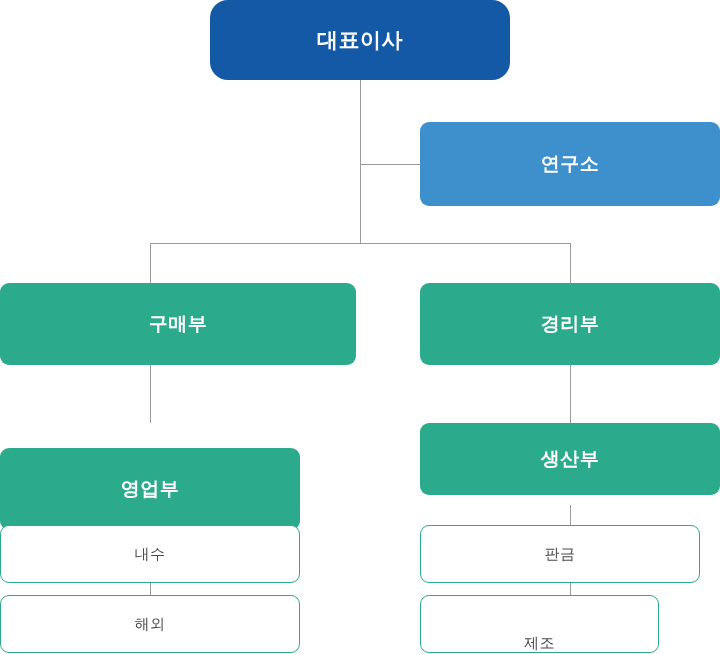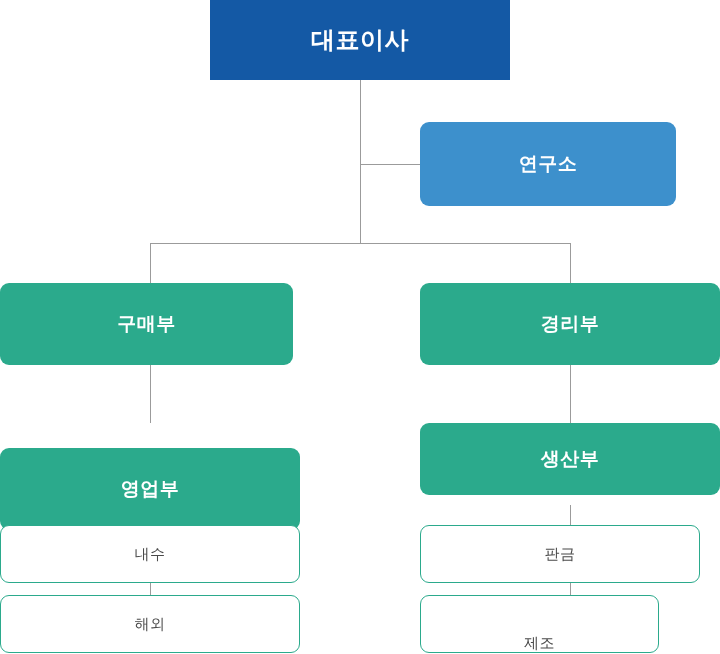--- a/index.html
+++ b/index.html
@@ -38,23 +38,23 @@
     justify-content: center;
     text-align: center;
     z-index: 2;
     line-height: 1.2;
     letter-spacing: 0.5px;
   }
 
   .node-ceo {
     background: #1459a5;
     color: #ffffff;
-    font-size: 24px;
+    font-size: 21px;
     font-weight: bold;
-    border-radius: 0;
+    border-radius: 18px;
   }
 
   .node-lab {
     background: #3d90cc;
     color: #ffffff;
     font-size: 19px;
     font-weight: bold;
     border-radius: 9px;
   }
 
@@ -98,25 +98,25 @@
   <div class="conn conn-v" style="left:570px; top:505px; height:20px;"></div>
 
   <div class="conn conn-v" style="left:150px; top:583px; height:12px;"></div>
 
   <div class="conn conn-v" style="left:570px; top:583px; height:12px;"></div>
 
   <div class="node node-ceo" style="left:210px; top:0px; width:300px; height:80px;">
     <span>대표이사</span>
   </div>
 
-  <div class="node node-lab" style="left:420px; top:122px; width:256px; height:84px;align-items:center;">
+  <div class="node node-lab" style="left:420px; top:122px; width:300px; height:84px;align-items:center;">
     <span>연구소</span>
   </div>
 
-  <div class="node node-dept" style="left:0px; top:283px; width:293px; height:82px;">
+  <div class="node node-dept" style="left:0px; top:283px; width:356px; height:82px;">
     <span>구매부</span>
   </div>
 
   <div class="node node-dept" style="left:420px; top:283px; width:300px; height:82px;">
     <span>경리부</span>
   </div>
 
   <div class="node node-dept" style="left:0px; top:448px; width:300px; height:82px;">
     <span>영업부</span>
   </div>

